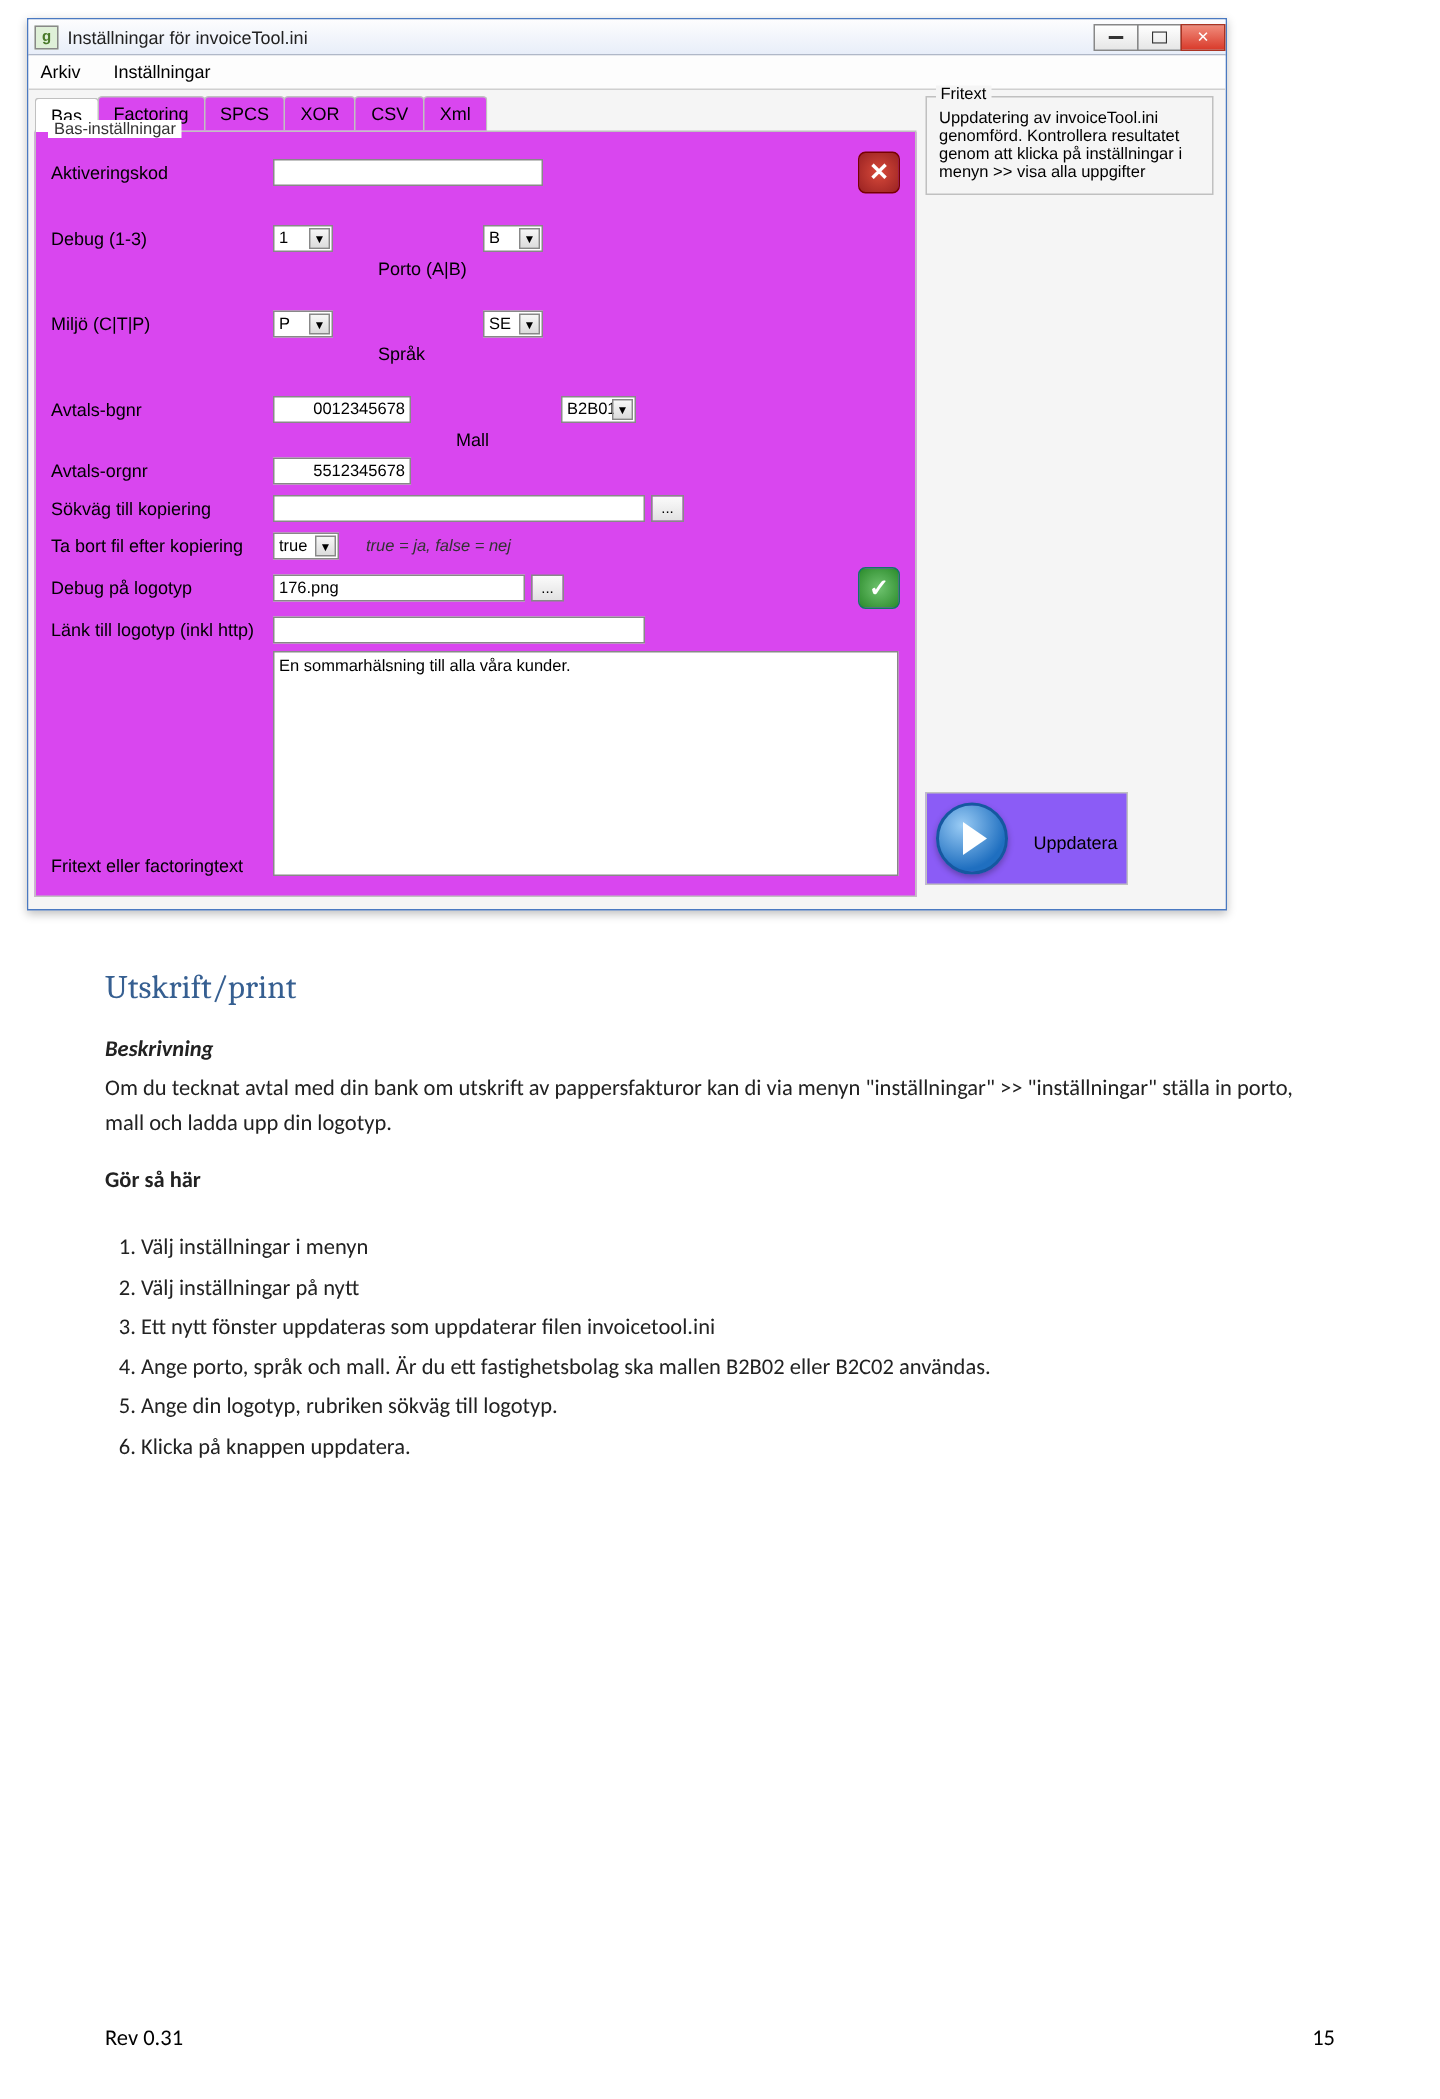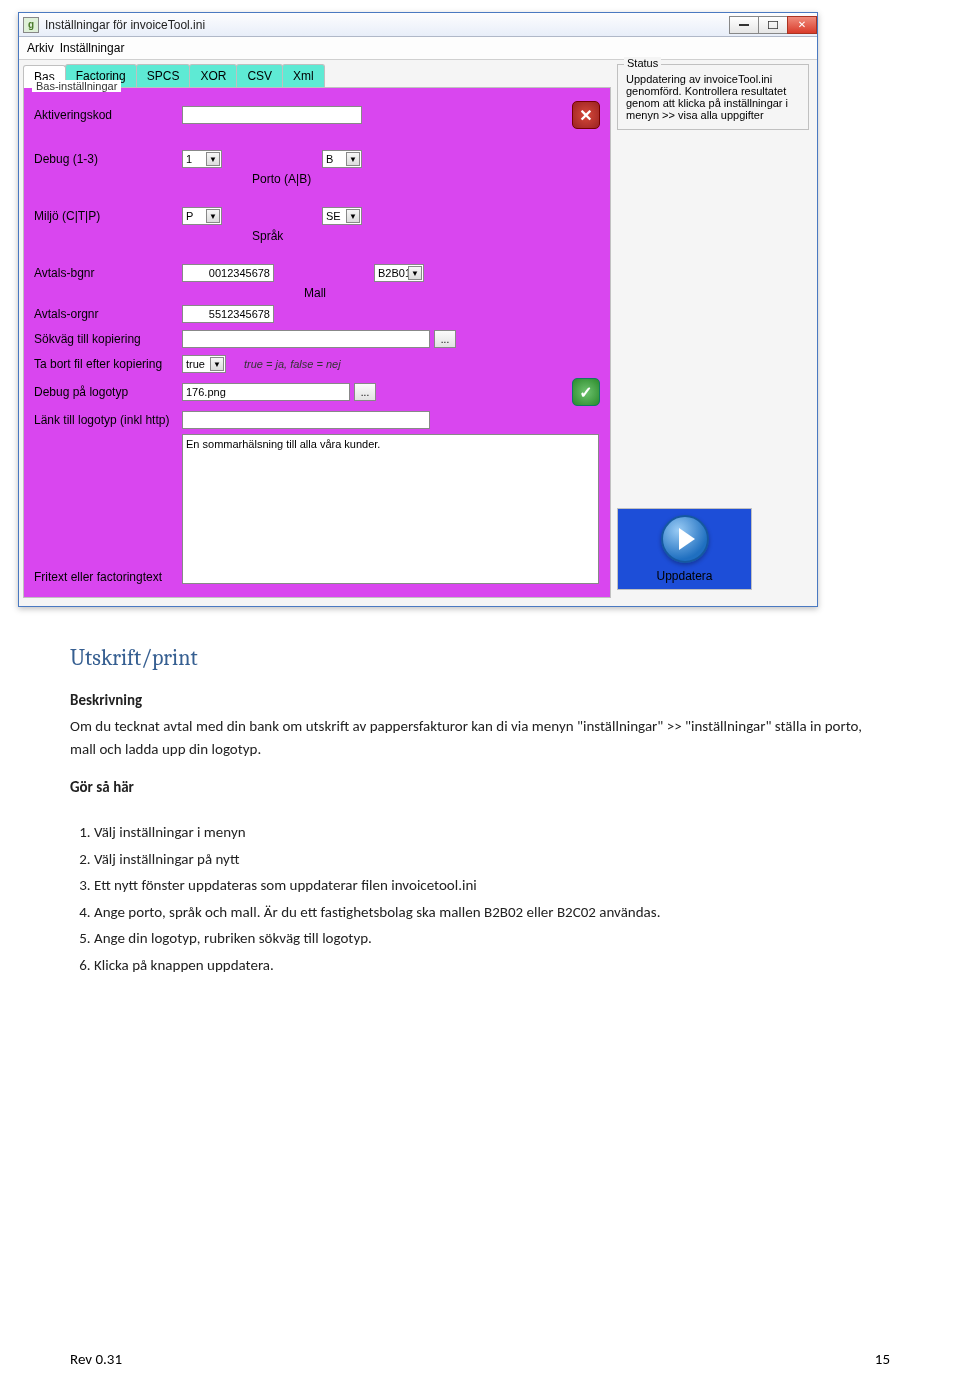--- a/index.html
+++ b/index.html
@@ -51,21 +51,21 @@
   .win-btn.close {
     background: linear-gradient(#f08b7b,#d93b2b);
     color: #fff;
     border: 1px solid #a32;
   }
   .menu-bar {
     background: #fdfdfd;
     border-bottom: 1px solid #d0d0d0;
     padding: 4px 8px;
     display: flex;
-    gap: 6px;
+    gap: 22px;
     font-size: 12px;
   }
   .client-area {
     display: flex;
     padding: 0 0 8px 0;
     background: #f5f5f5;
   }
   .left-pane {
     flex: 1;
     padding: 4px 6px 0 4px;
@@ -76,21 +76,21 @@
     display:flex; flex-direction: column;
   }
   .tab-row {
     display: flex;
     border-bottom: 1px solid #c0c0c0;
   }
   .tab {
     padding: 4px 10px;
     border: 1px solid #c0c0c0;
     border-bottom: none;
-    background: #5eead4;
+    background: #d946ef;
     margin-right: -1px;
     font-size: 12px;
     border-radius: 3px 3px 0 0;
   }
   .tab.active {
     background: #fff;
     position: relative;
     top: 1px;
   }
   .group-box {
@@ -173,26 +173,27 @@
     font-size: 11px;
     background: #f5f5f5;
     margin-top: 0;
     position: relative;
   }
   .status-box .legend {
     position:absolute; top:-8px; left:6px; background:#f5f5f5; padding:0 3px; font-size:11px;
   }
   .update-btn-wrap {
     margin-top: auto;
-    display:flex; flex-direction:column; align-items:center;
+    display:flex; flex-direction:row; align-items:center;
     border:1px solid #c0c0c0;
     padding:6px;
-    background:#1d4ed8;
+    background:#8b5cf6;
     width: 135px;
     align-self: flex-start;
+    justify-content: space-between;
   }
   .play-circle {
     width: 48px; height: 48px;
     border-radius: 50%;
     background: radial-gradient(circle at 35% 30%, #9accf5, #1f6fc0 70%);
     border: 2px solid #1558a0;
     display:flex;align-items:center;justify-content:center;
     box-shadow: 0 2px 4px rgba(0,0,0,0.3);
   }
   .play-triangle {
@@ -209,21 +210,21 @@
     font-size: 15px;
     color: #222;
   }
   .doc-content h2 {
     font-family: Cambria, Georgia, serif;
     color: #365f91;
     font-size: 22px;
     margin: 18px 0 6px 0;
     font-weight: normal;
   }
-  .doc-content .desc-label { font-weight: bold; margin-top: 20px;}
+  .doc-content .desc-label { font-weight: bold; margin-top: 20px; font-style: italic;}
   .doc-content .gor-label { font-weight: bold; margin-top: 18px; margin-bottom: 25px;}
   .doc-content ol { margin: 8px 0 0 24px; padding: 0; }
   .doc-content li { margin: 4px 0; line-height: 1.5; }
   .doc-content p { margin: 6px 0; line-height: 1.5; }
   .footer {
     display:flex; justify-content:space-between;
     padding: 0 70px 30px 70px;
     font-family: Calibri, Arial, sans-serif;
     font-size:15px;
     position: absolute;
@@ -349,21 +350,21 @@
 
         <div class="form-row" style="align-items:flex-end;">
           <span class="form-label">Fritext eller factoringtext</span>
           <textarea class="textarea-box" style="">En sommarhälsning till alla våra kunder.</textarea>
         </div>
       </div>
     </div>
 
     <div class="right-pane">
       <div class="status-box">
-        <span class="legend">Status</span>
+        <span class="legend">Fritext</span>
         <span>Uppdatering av invoiceTool.ini genomförd. Kontrollera resultatet genom att klicka på inställningar i menyn &gt;&gt; visa alla uppgifter</span>
       </div>
       <div style="flex:1"></div>
       <div class="update-btn-wrap">
         <div class="play-circle">
           <div class="play-triangle"></div>
         </div>
         <span class="update-text">Uppdatera</span>
       </div>
     </div>

